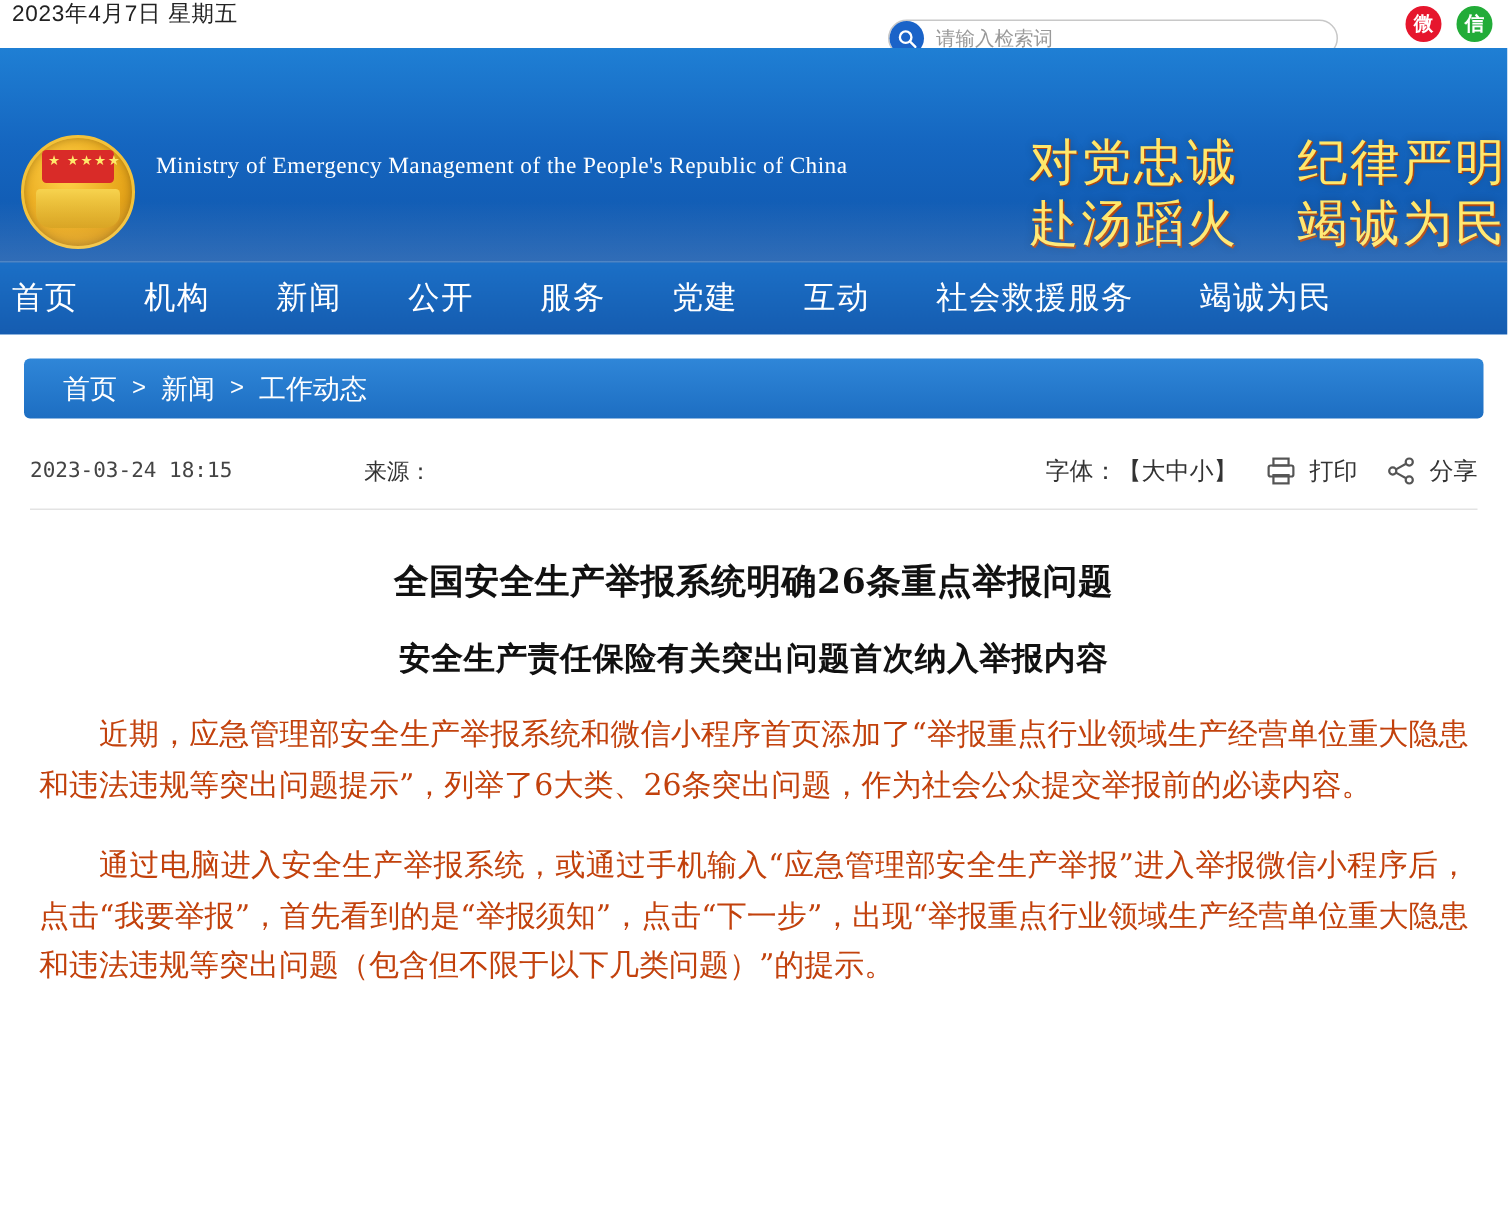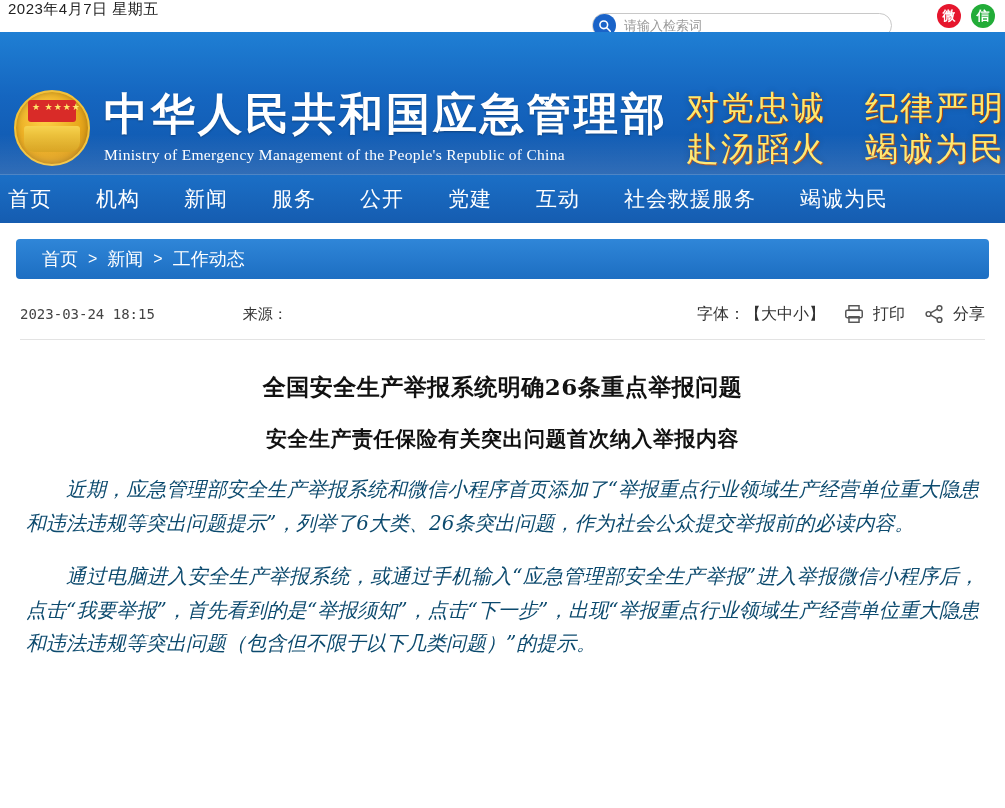--- a/index.html
+++ b/index.html
@@ -232,24 +232,23 @@
     font-family: "DejaVu Serif", serif;
     font-size: 21px;
     font-weight: bold;
     color: #111;
     letter-spacing: .5px;
   }
   .para {
     font-family: "DejaVu Serif", serif;
     font-size: 20px;
     line-height: 1.68;
-    color: #0c4a6e;
+    color: #c2410c;
     text-indent: 2em;
     text-align: justify;
-    font-style: italic;
   }
 </style>
 </head>
 <body>
 
 <div class="topbar">
   <div class="topbar-date">2023年4月7日 星期五</div>
 
   <div class="search-wrap">
     <div class="search-icon-circle">
@@ -268,21 +267,20 @@
 </div>
 
 <div class="banner">
   <div class="emblem">
     <div class="emblem-circle">
       <div class="emblem-stars">★ ★★★★</div>
     </div>
   </div>
 
   <div class="banner-titles">
-    <div class="banner-cn">中华人民共和国应急管理部</div>
     <div class="banner-en">Ministry of Emergency Management of the People's Republic of China</div>
   </div>
 
   <div class="slogan">
     <div class="slogan-row">
       <span>对党忠诚</span>
       <span class="slogan-gap"></span>
       <span>纪律严明</span>
     </div>
     <div class="slogan-row">
@@ -290,22 +288,22 @@
       <span class="slogan-gap"></span>
       <span>竭诚为民</span>
     </div>
   </div>
 </div>
 
 <div class="nav">
   <div class="nav-item">首页</div>
   <div class="nav-item">机构</div>
   <div class="nav-item">新闻</div>
+  <div class="nav-item">公开</div>
   <div class="nav-item">服务</div>
-  <div class="nav-item">公开</div>
   <div class="nav-item">党建</div>
   <div class="nav-item">互动</div>
   <div class="nav-item">社会救援服务</div>
   <div class="nav-item">竭诚为民</div>
 </div>
 
 <div class="content">
 
   <div class="crumb-bar">
     <span>首页</span>

